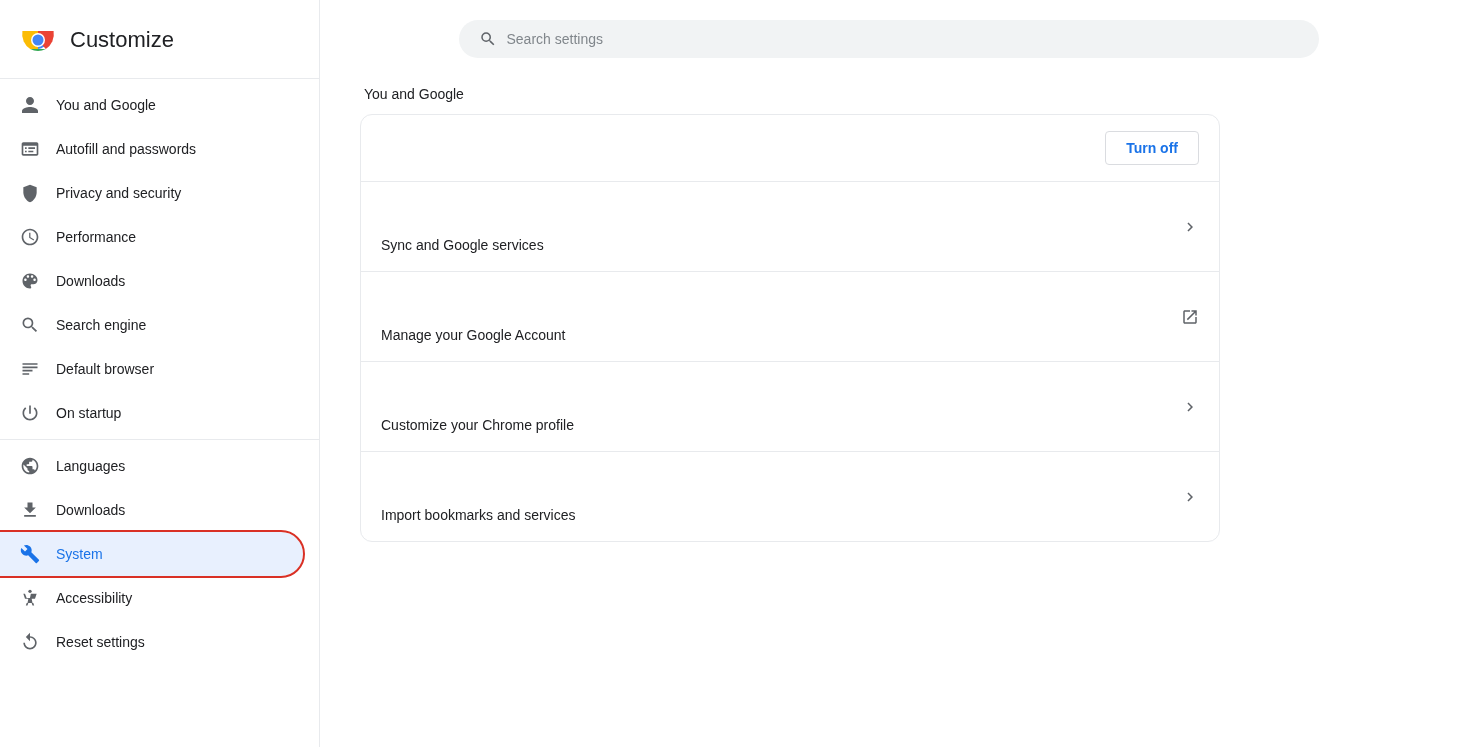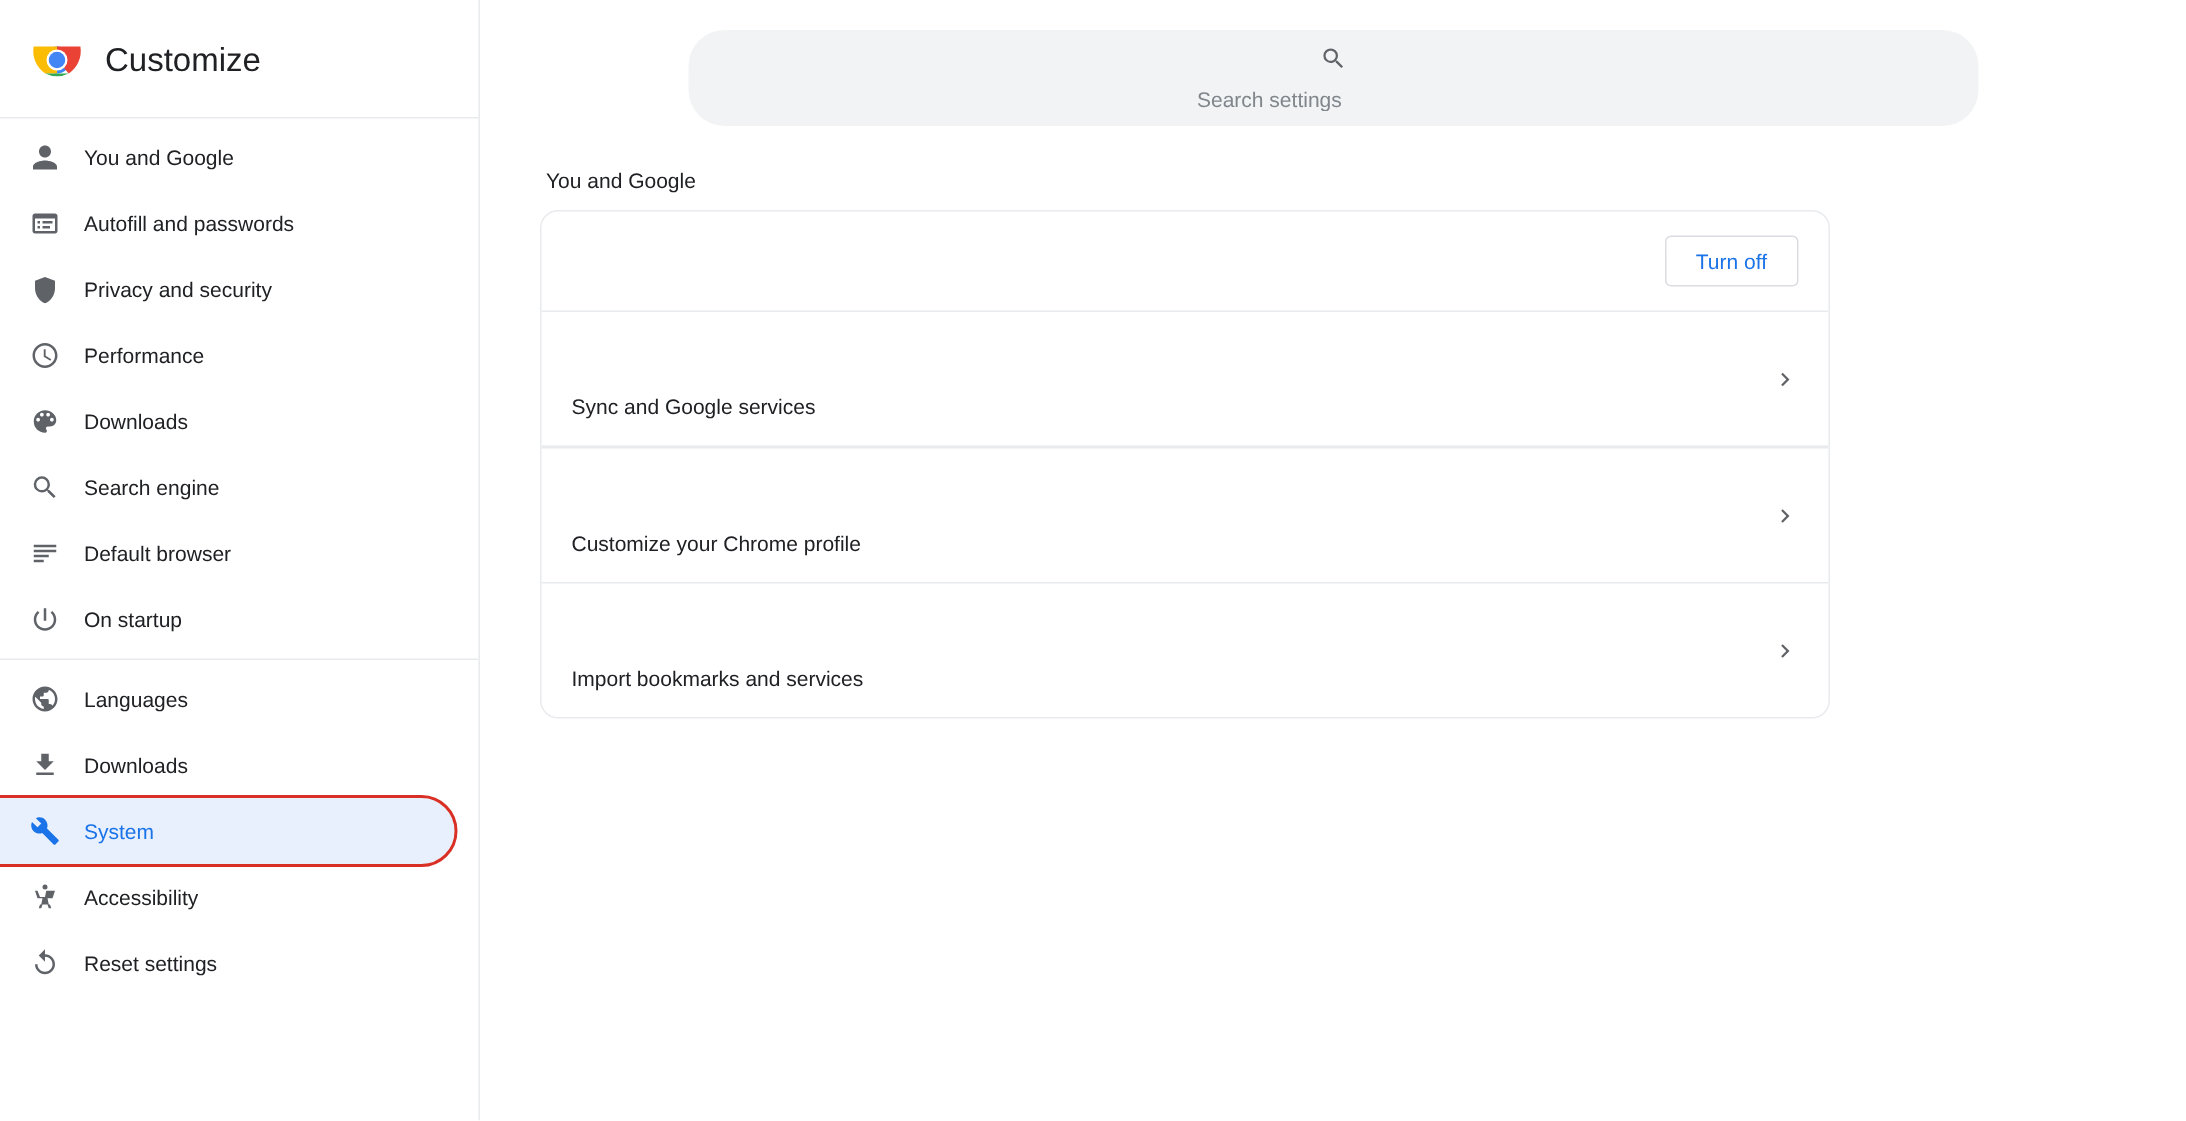--- a/index.html
+++ b/index.html
@@ -110,21 +110,20 @@
 
     .search-bar {
       display: flex;
       align-items: center;
       gap: 10px;
       background: #f1f3f4;
       border-radius: 24px;
       padding: 10px 20px;
       width: 860px;
       max-width: 100%;
-      flex-direction: column;
     }
 
     .search-bar input {
       background: transparent;
       border: none;
       outline: none;
       font-size: 14px;
       color: #202124;
       flex: 1;
       caret-color: #1a73e8;
@@ -162,21 +161,21 @@
       justify-content: flex-end;
       padding: 16px 20px;
       min-height: 60px;
     }
 
     .turn-off-btn {
       border: 1px solid #dadce0;
       background: #fff;
       color: #1a73e8;
       font-size: 14px;
-      font-weight: 400;
+      font-weight: 700;
       padding: 8px 20px;
       border-radius: 4px;
       cursor: pointer;
     }
 
     .card-divider {
       height: 1px;
       background: #e8eaed;
       margin: 0;
     }
@@ -376,20 +375,28 @@
       <span class="card-row-label">Sync and Google services</span>
       <span class="card-row-icon">
         <svg width="18" height="18" viewBox="0 0 24 24" fill="none" xmlns="http://www.w3.org/2000/svg">
           <path d="M10 6L8.59 7.41 13.17 12l-4.58 4.59L10 18l6-6z" fill="#5f6368"></path>
         </svg>
       </span>
     </div>
 
     <div class="card-divider"></div>
 
+    <div class="card-row">
+      <span class="card-row-label">Manage your Google Account</span>
+      <span class="card-row-icon">
+        <svg width="18" height="18" viewBox="0 0 24 24" fill="none" xmlns="http://www.w3.org/2000/svg">
+          <path d="M19 19H5V5h7V3H5c-1.11 0-2 .9-2 2v14c0 1.1.89 2 2 2h14c1.1 0 2-.9 2-2v-7h-2v7zM14 3v2h3.59l-9.83 9.83 1.41 1.41L19 6.41V10h2V3h-7z" fill="#5f6368"></path>
+        </svg>
+      </span>
+    </div>
 
     <div class="card-divider"></div>
 
     <div class="card-row">
       <span class="card-row-label">Customize your Chrome profile</span>
       <span class="card-row-icon">
         <svg width="18" height="18" viewBox="0 0 24 24" fill="none" xmlns="http://www.w3.org/2000/svg">
           <path d="M10 6L8.59 7.41 13.17 12l-4.58 4.59L10 18l6-6z" fill="#5f6368"></path>
         </svg>
       </span>

